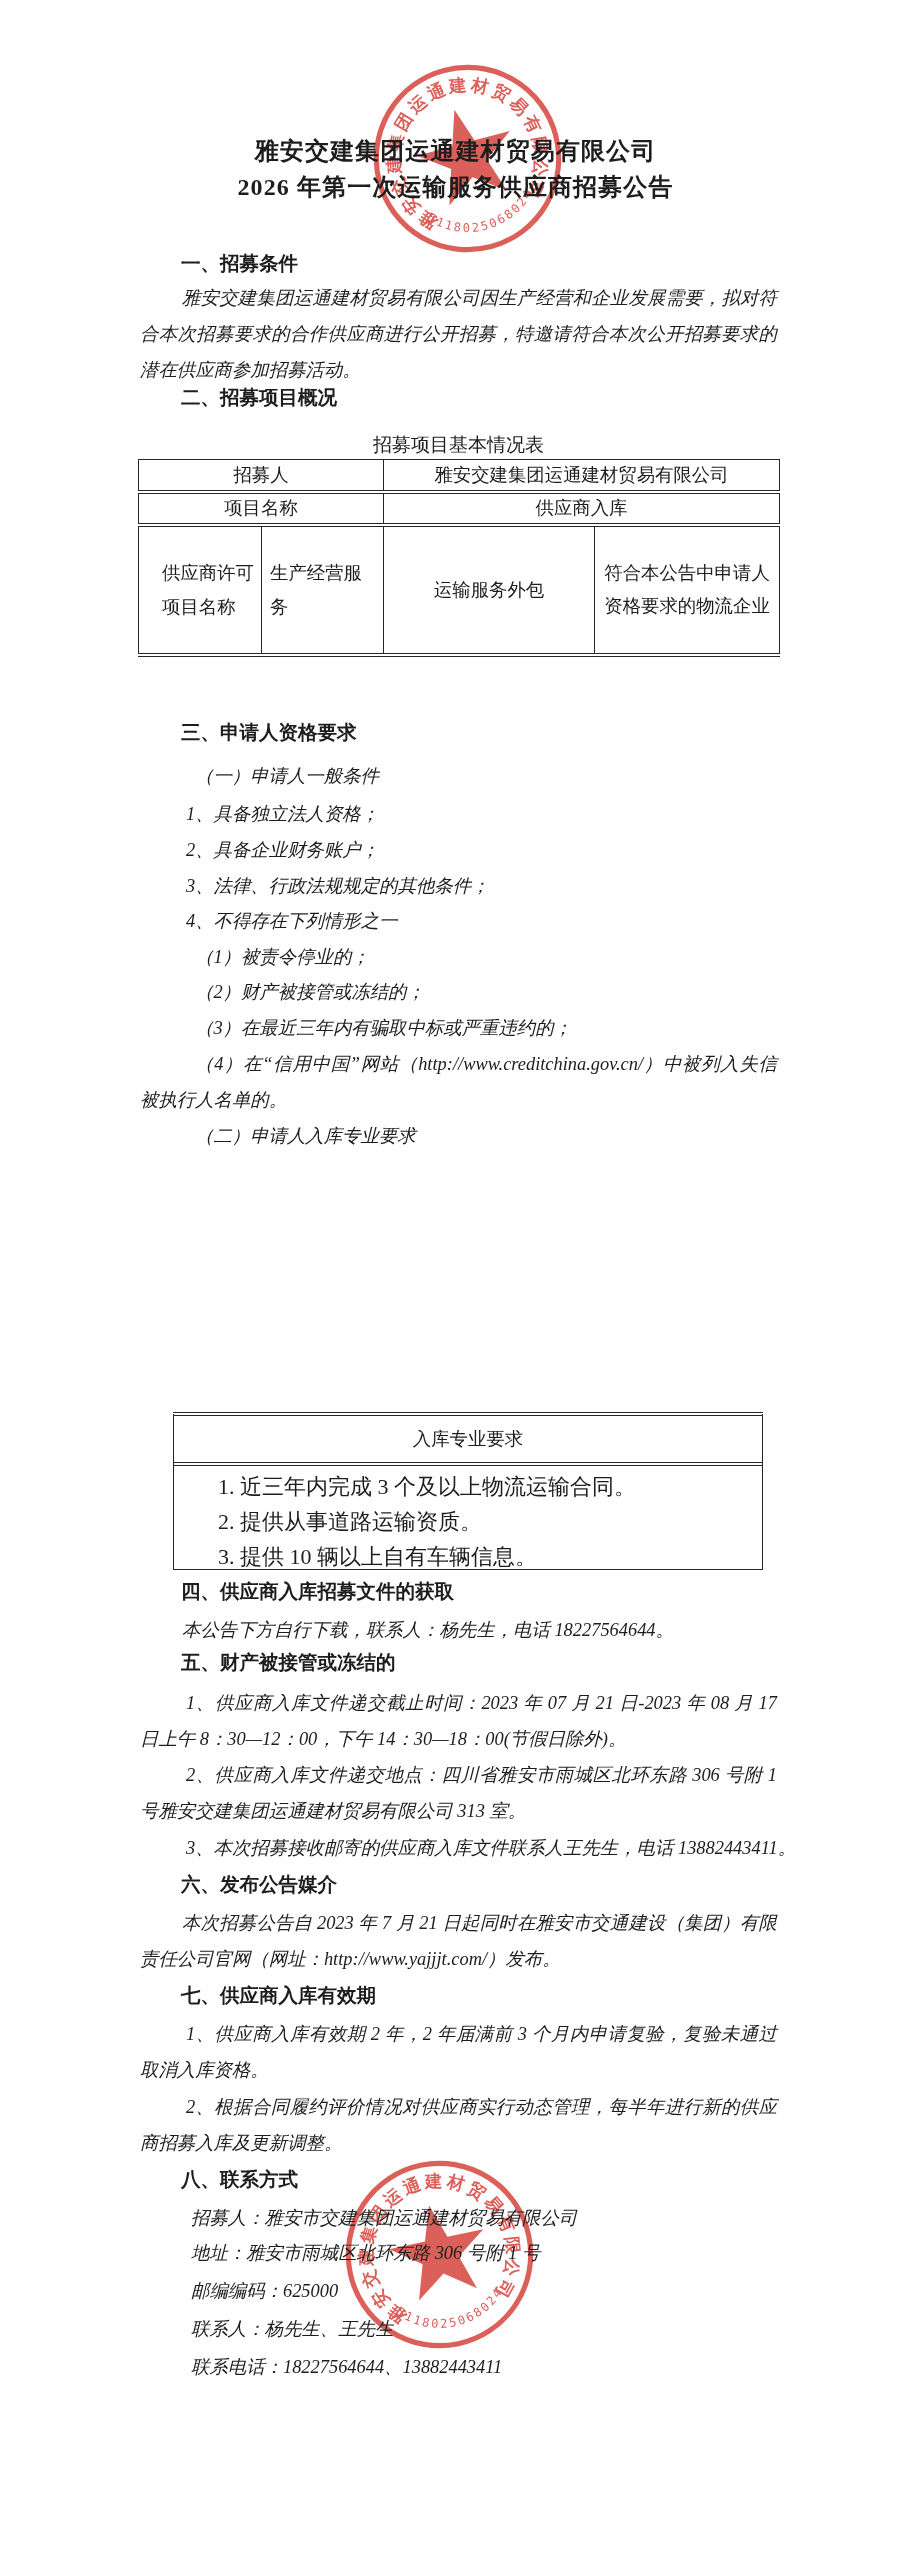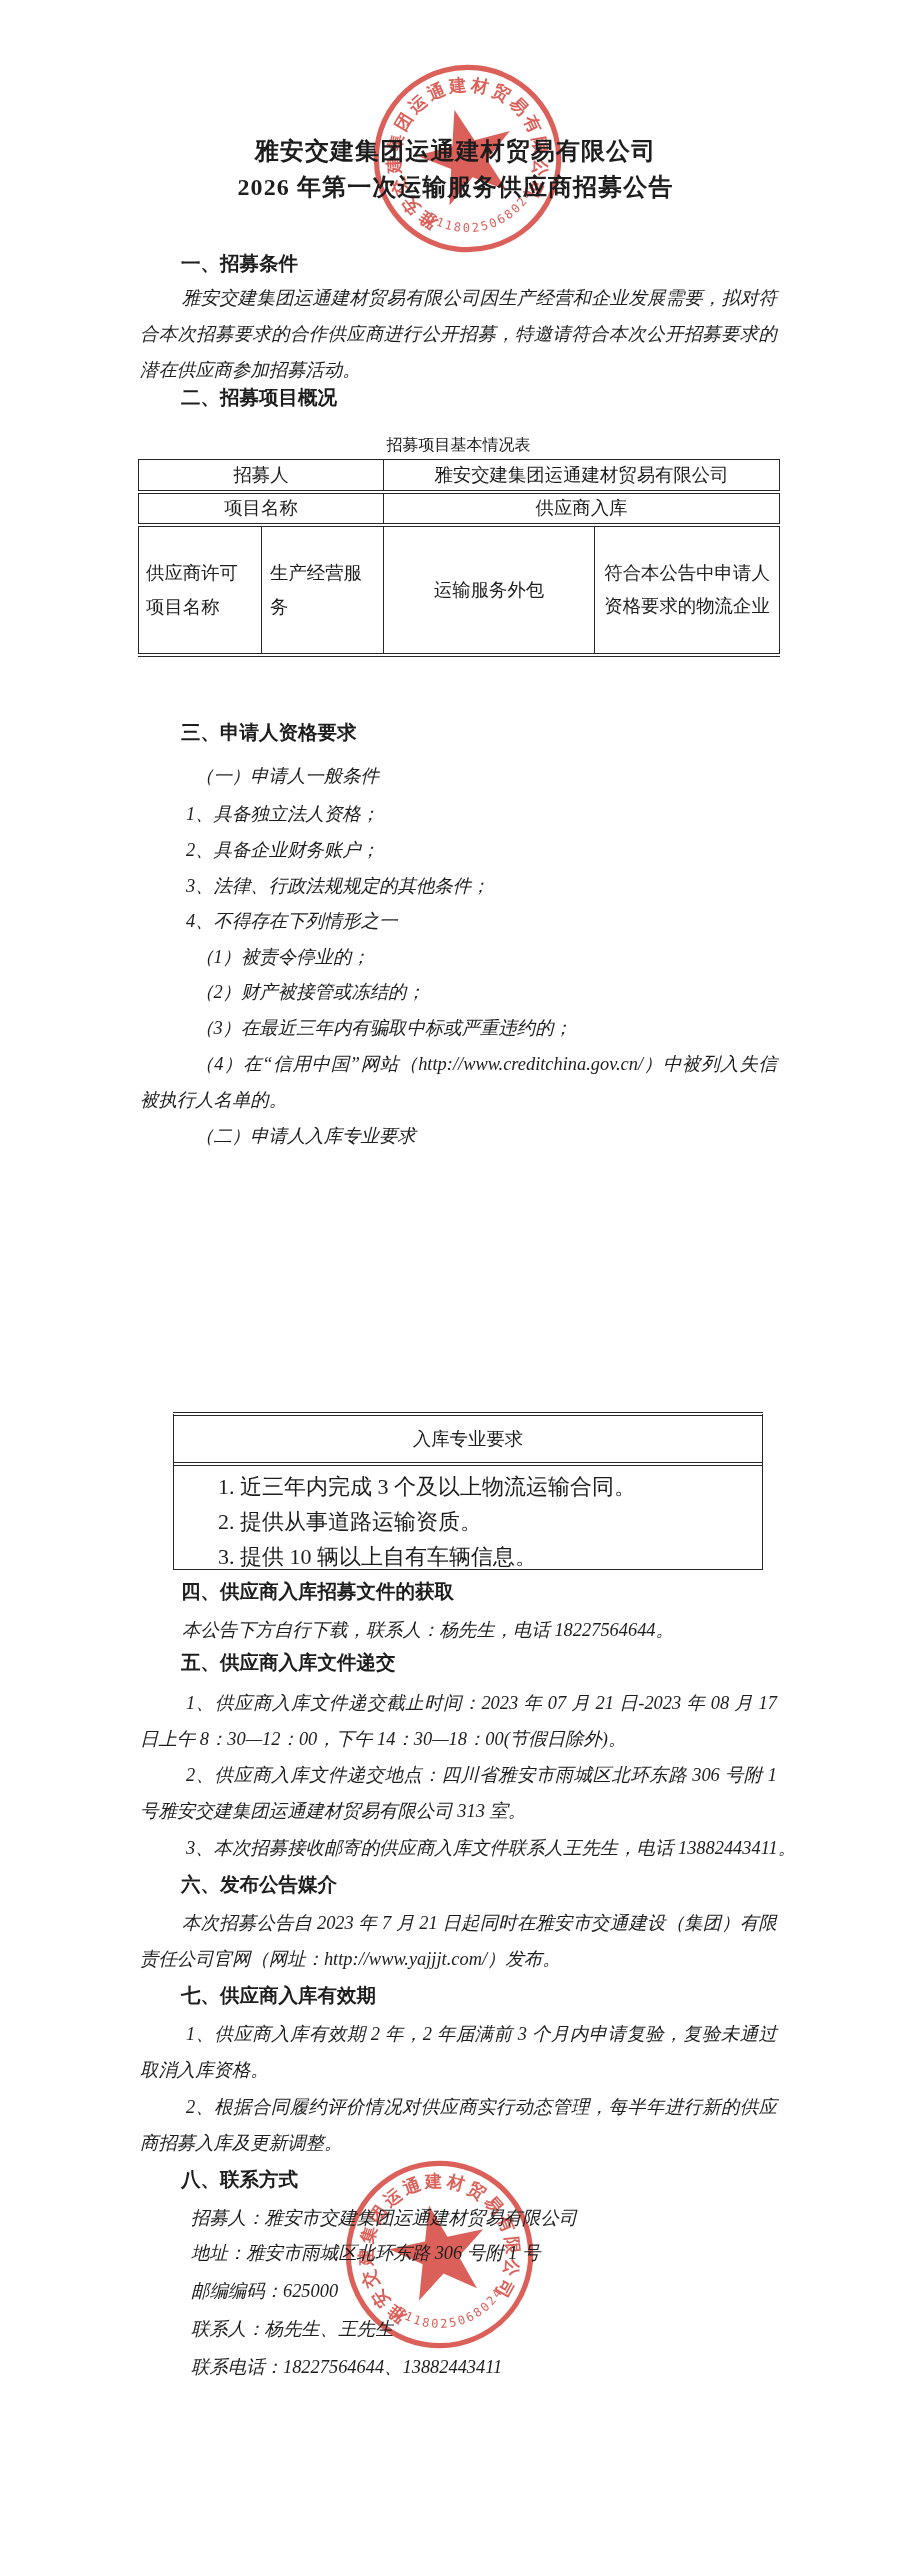--- a/index.html
+++ b/index.html
@@ -15,34 +15,34 @@
   .ttl{position:absolute;left:0;width:911px;text-align:center;
        font-size:24px;font-weight:bold;line-height:30px;letter-spacing:1.1px;}
   .hd{font-size:19.5px;font-weight:bold;line-height:26.4px;padding-left:41px;box-sizing:border-box;}
   .bl{font-size:18.4px;line-height:36px;box-sizing:border-box;font-style:italic;}
   .pj{text-align:justify;text-indent:42px;}
   .ba{word-break:break-all;}
   .ind80{padding-left:46px;}
   .ind96{padding-left:55px;}
   .ind88{padding-left:51px;}
   .nowrap{white-space:nowrap;}
-  .tcap{position:absolute;left:138px;width:641px;text-align:center;font-size:16px;line-height:25px;}
+  .tcap{position:absolute;left:138px;width:641px;text-align:center;font-size:19px;line-height:25px;}
 
   table.info{
     position:absolute;left:138px;top:459px;width:641px;
     border-collapse:collapse;table-layout:fixed;
     font-size:18.4px;
   }
   table.info td{border:1.7px solid #262626;text-align:center;vertical-align:middle;
     line-height:26.4px;padding:0;overflow:hidden;}
   table.info tr.r1 td{height:30px;border-bottom:4.6px double #262626;}
   table.info tr.r2 td{height:29px;border-bottom:4.6px double #262626;}
   table.info tr.r3 td{height:126px;border-bottom:4.6px double #262626;}
   table.info td.lft{text-align:left;line-height:34px;}
-  table.info td.c1{padding-left:7px;border-radius:9px;}
+  table.info td.c1{padding-left:23px;border-radius:9px;}
   table.info td.c2{padding:0 11.5px 0 8px;}
   table.info td.c4{padding:0 4.6px;line-height:33px;}
 
   .reqbox{
     position:absolute;left:173px;top:1412px;width:590px;height:158px;
     border:1.7px solid #262626;border-top:4.6px double #262626;
     box-sizing:border-box;overflow:hidden;
   }
   .reqbox .rhead{height:46px;line-height:46px;text-align:center;font-size:18.4px;
     border-bottom:4.6px double #262626;}
@@ -145,21 +145,21 @@
     <div class="ritems">
       <div>1. 近三年内完成 3 个及以上物流运输合同。</div>
       <div>2. 提供从事道路运输资质。</div>
       <div>3. 提供 10 辆以上自有车辆信息。</div>
     </div>
   </div>
 
   <div class="abs hd" style="top:1579px;">四、供应商入库招募文件的获取</div>
   <div class="abs bl pj" style="top:1612px;">本公告下方自行下载，联系人：杨先生，电话 18227564644。</div>
 
-  <div class="abs hd" style="top:1650px;">五、供应商入库文件递交</div>
+  <div class="abs hd" style="top:1650px;">五、财产被接管或冻结的</div>
   <div class="abs bl pj" style="top:1685px;text-indent:46px;">1、供应商入库文件递交截止时间：2023 年 07 月 21 日-2023 年 08 月 17 日上午 8：30—12：00，下午 14：30—18：00(节假日除外)。</div>
   <div class="abs bl pj" style="top:1757px;text-indent:46px;">2、供应商入库文件递交地点：四川省雅安市雨城区北环东路 306 号附 1 号雅安交建集团运通建材贸易有限公司 313 室。</div>
   <div class="abs bl ind80 nowrap" style="top:1830px;">3、本次招募接收邮寄的供应商入库文件联系人王先生，电话 13882443411。</div>
 
   <div class="abs hd" style="top:1872px;">六、发布公告媒介</div>
   <div class="abs bl pj ba" style="top:1905px;">本次招募公告自 2023 年 7 月 21 日起同时在雅安市交通建设（集团）有限责任公司官网（网址：http://www.yajjjt.com/）发布。</div>
 
   <div class="abs hd" style="top:1983px;">七、供应商入库有效期</div>
   <div class="abs bl pj" style="top:2016px;text-indent:46px;">1、供应商入库有效期 2 年，2 年届满前 3 个月内申请复验，复验未通过取消入库资格。</div>
   <div class="abs bl pj" style="top:2089px;text-indent:46px;">2、根据合同履约评价情况对供应商实行动态管理，每半年进行新的供应商招募入库及更新调整。</div>

